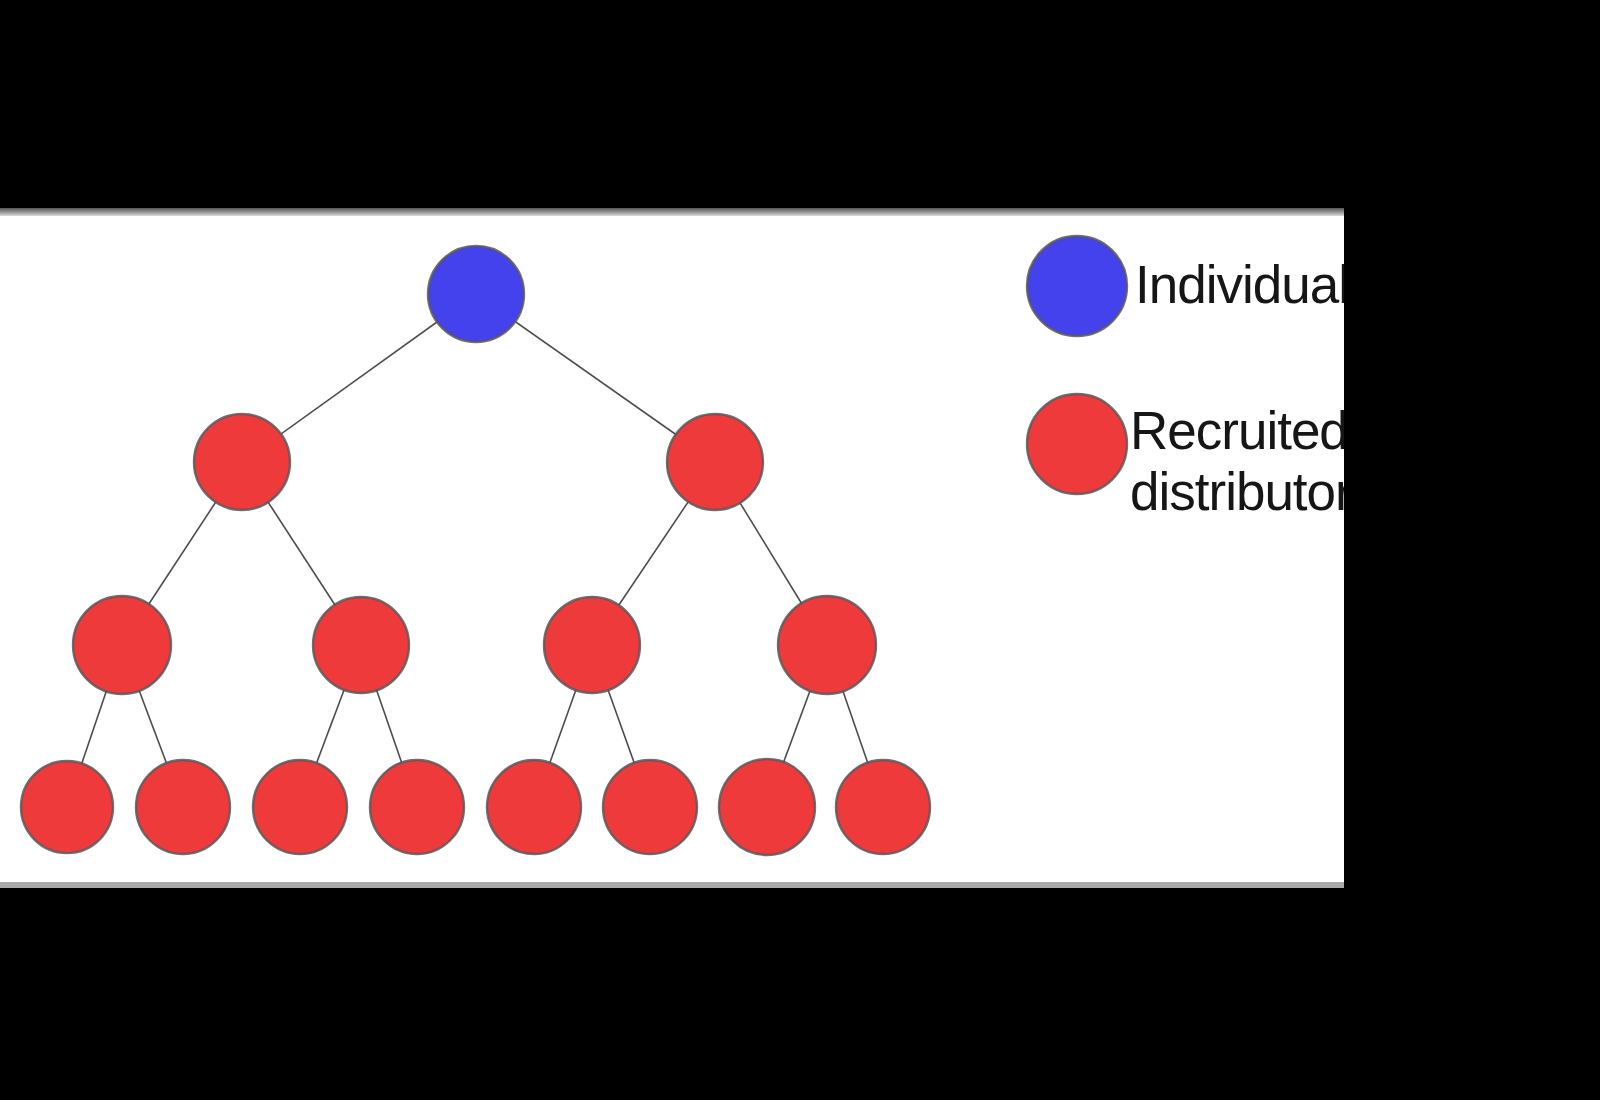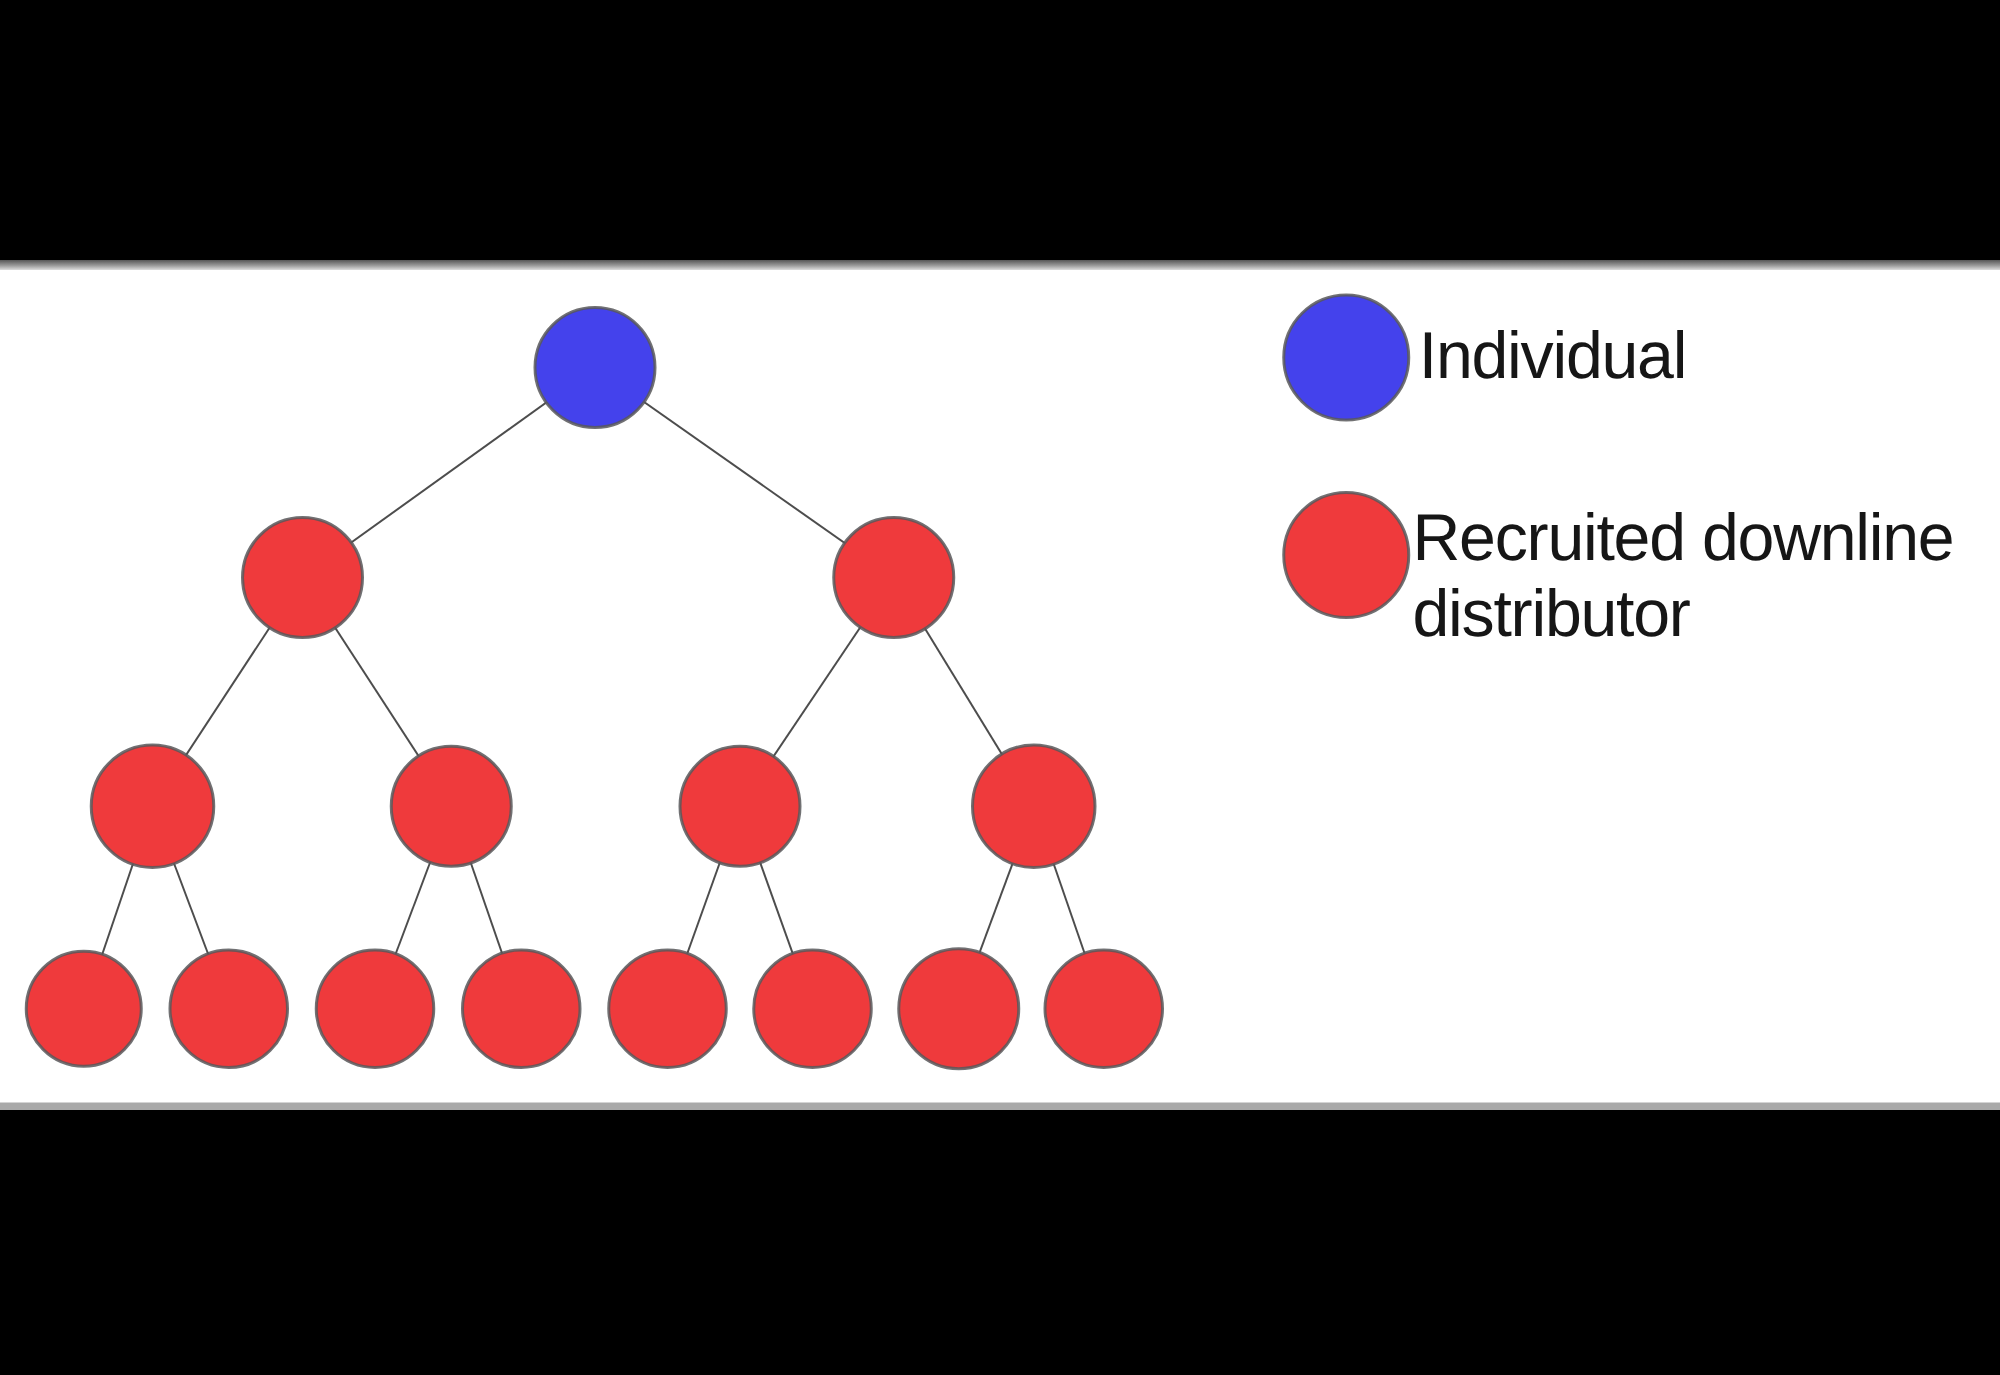--- a/index.html
+++ b/index.html
@@ -2,21 +2,21 @@
 <html><head>
 <meta charset="utf-8">
 <style>
   html, body {
     margin: 0;
     padding: 0;
     background: #000;
   }
   .stage {
     position: relative;
-    width: 1600px;
+    width: 1344px;
     height: 1100px;
     background: #000000;
     overflow: hidden;
     font-family: "Liberation Sans", sans-serif;
   }
   .white-band {
     position: absolute;
     left: 0;
     top: 208px;
     width: 1600px;

